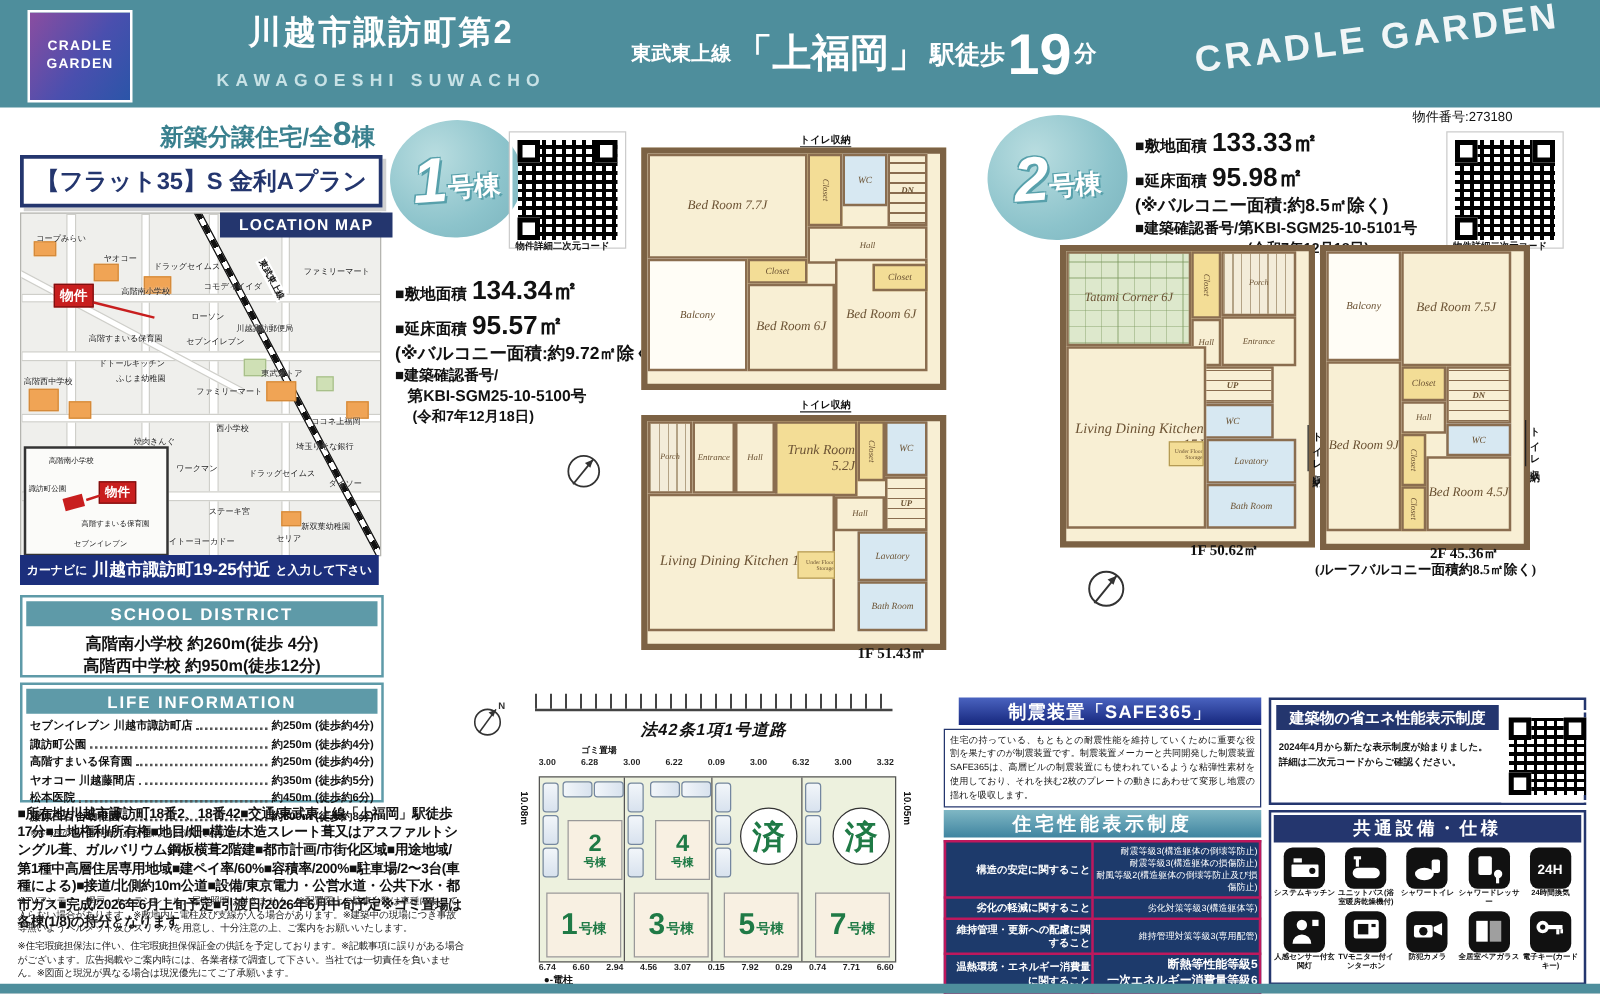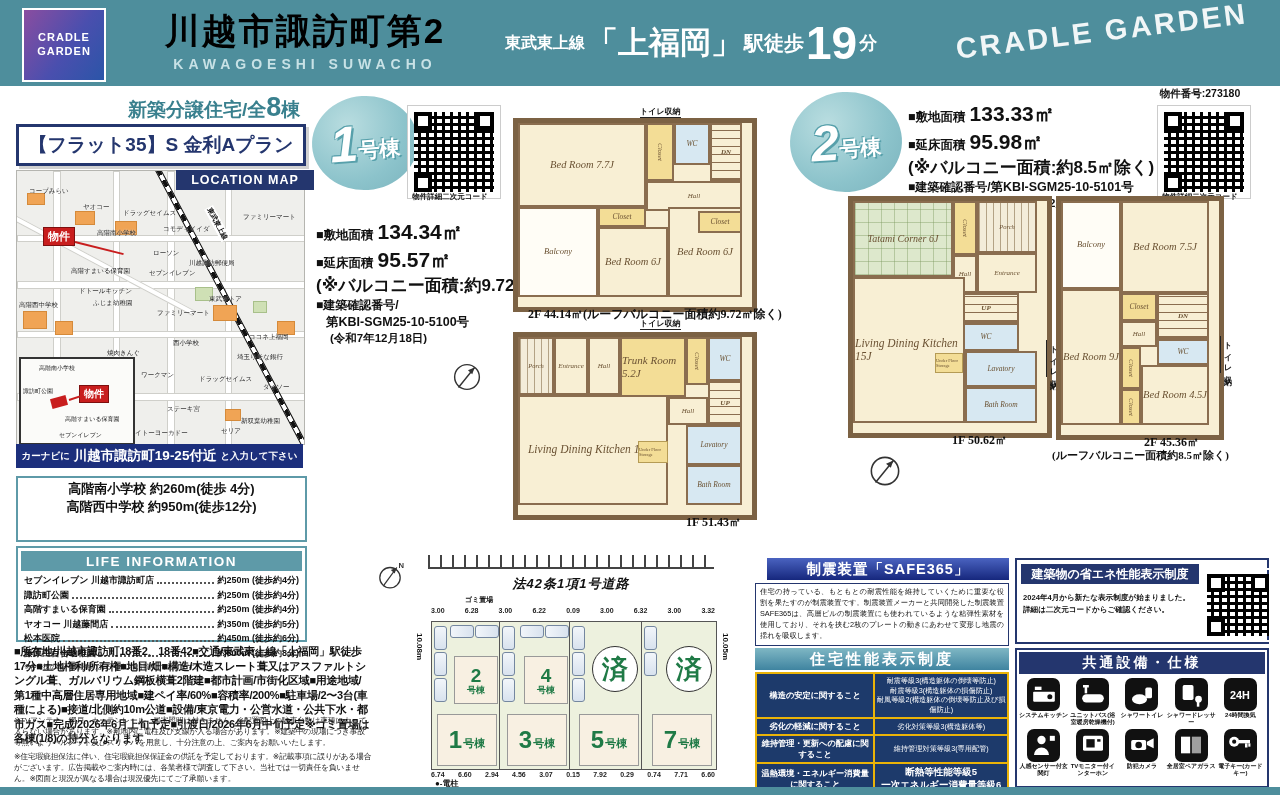--- a/index.html
+++ b/index.html
@@ -5,33 +5,33 @@
   html,body{margin:0;padding:0;background:#e8e8e8;}
   #canvas{position:relative;width:1280px;height:795px;background:#fff;overflow:hidden;
     font-family:"Liberation Sans","DejaVu Sans",sans-serif;color:#111;outline:1px solid #8a8a8a;margin:0 auto;}
 
   
   .header{position:absolute;left:0;top:0;width:1280px;height:86px;background:#4e8e9c;}
   .logo{position:absolute;left:22px;top:8px;width:80px;height:70px;border:2px solid #fff;
     background:linear-gradient(125deg,#8a4da0 0%,#4a4fae 55%,#2b55a8 100%);
     display:flex;flex-direction:column;align-items:center;justify-content:center;
     color:#fff;font-weight:bold;font-size:11px;letter-spacing:1px;line-height:1.25;}
-  .title{position:absolute;left:120px;top:8px;width:370px;text-align:center;color:#000000;
-    font-size:35px;font-weight:bold;letter-spacing:2px;white-space:nowrap;}
+  .title{position:absolute;left:120px;top:8px;width:370px;text-align:center;color:#ffffff;
+    font-size:26px;font-weight:bold;letter-spacing:2px;white-space:nowrap;}
   .subtitle{position:absolute;left:120px;top:56px;width:370px;text-align:center;color:#c8e2e6;
     font-size:14px;font-weight:bold;letter-spacing:5px;white-space:nowrap;}
   .station{position:absolute;left:505px;top:0;height:86px;display:flex;align-items:center;color:#fff;white-space:nowrap;}
   .st-rail{font-size:16px;font-weight:bold;}
   .st-name{font-size:31px;font-weight:bold;margin:0 2px;}
   .st-walk{font-size:20px;font-weight:bold;}
   .st-min{font-size:46px;font-weight:bold;line-height:1;margin:12px 2px;}
   .st-unit{font-size:18px;font-weight:bold;}
   .brand{position:absolute;left:955px;top:14px;width:310px;color:rgba(255,255,255,.92);
     font-size:29px;font-weight:bold;letter-spacing:3px;transform:rotate(-7deg);white-space:nowrap;}
-  .propno{position:absolute;left:1130px;top:87px;width:140px;text-align:center;font-size:10.5px;font-weight:bold;}
+  .propno{position:absolute;left:1130px;top:87px;width:140px;text-align:left;font-size:10.5px;font-weight:normal;}
 
   
   .saleline{position:absolute;left:128px;top:92px;font-weight:bold;color:#39808e;font-size:19px;white-space:nowrap;}
   .saleline .cnt{font-size:27px;}
   .flat35{position:absolute;left:16px;top:124px;width:284px;height:36px;border:3px solid #24366e;
     box-shadow:3px 3px 0 rgba(0,0,0,.18);display:flex;align-items:center;justify-content:center;
     font-size:19px;font-weight:bold;color:#24366e;background:#fff;white-space:nowrap;}
 
   .mapbox{position:absolute;left:16px;top:170px;width:287px;height:273px;background:#efefec;border:1px solid #b5b5b0;overflow:hidden;}
   .maptag{position:absolute;left:176px;top:170px;width:138px;height:20px;background:#24366e;color:#fff;
@@ -75,26 +75,26 @@
     text-shadow:1.5px 1.5px 0 #57a0ab,-1px -1px 0 #57a0ab;}
   .qr{position:absolute;width:80px;height:80px;background:#fff;border:2px solid #fff;outline:1px solid #ccc;
     background-image:repeating-linear-gradient(0deg,#000 0 3px,transparent 3px 7px),repeating-linear-gradient(90deg,#000 0 3px,transparent 3px 8px);
     background-clip:content-box;padding:4px;}
   .qr i{position:absolute;width:18px;height:18px;border:4px solid #000;background:#fff;box-sizing:border-box;}
   .qr i:nth-child(1){left:4px;top:4px;} .qr i:nth-child(2){right:4px;top:4px;} .qr i:nth-child(3){left:4px;bottom:4px;}
   .qrlbl{position:absolute;width:100px;text-align:center;font-size:7.5px;font-weight:bold;}
   .spec{position:absolute;font-weight:bold;white-space:nowrap;}
   .spec .row{display:flex;align-items:baseline;}
   .spec .lab{font-size:12.5px;} .spec .val{font-size:21px;margin-left:4px;}
-  .spec .n3{font-size:17px;} .spec .n4{font-size:12px;} .spec .n5{font-size:12.5px;} .spec .n6{font-size:11.5px;margin-left:14px;}
+  .spec .n3{font-size:14px;} .spec .n4{font-size:12px;} .spec .n5{font-size:12.5px;} .spec .n6{font-size:11.5px;margin-left:14px;}
 
   
   .plan{position:absolute;border:5px solid #7c6244;background:#f8efd4;}
   .rm{position:absolute;border:2px solid #8a6d4f;background:#f8efd4;display:flex;align-items:center;justify-content:center;
-    text-align:left;font-family:"Liberation Serif","DejaVu Serif",serif;font-style:italic;color:#6b5233;
+    text-align:right;font-family:"Liberation Serif","DejaVu Serif",serif;font-style:italic;color:#6b5233;
     font-size:9px;line-height:1.15;overflow:hidden;box-sizing:border-box;}
   .rm.big{font-size:10.5px;} .rm.small{font-size:7px;} .rm.ldk{font-size:11.5px;}
   .rm.closet{background:#f3dd96;font-size:7.5px;}
   .rm.closetv{background:#f3dd96;font-size:7px;writing-mode:vertical-rl;}
   .rm.trunk{background:#f3dd96;font-size:11px;}
   .rm.wc{background:#d7e8f2;font-size:7.5px;}
   .rm.balcony{background:#fffdf6;font-size:8.5px;}
   .rm.tatami{background:#dde8cc;font-size:10px;
     background-image:repeating-linear-gradient(0deg,rgba(120,150,90,.4) 0 1px,transparent 1px 13px),repeating-linear-gradient(90deg,rgba(120,150,90,.4) 0 1px,transparent 1px 13px);}
   .rm.stairs{background-image:repeating-linear-gradient(0deg,#8a6d4f 0 1px,#f8efd4 1px 8px);font-size:7px;font-weight:bold;}
@@ -126,21 +126,21 @@
   .sp-legend{position:absolute;left:62px;top:225px;font-size:8px;font-weight:bold;}
 
   
   .panel{position:absolute;width:254px;background:#fff;}
   .ph-blue{height:22px;background:linear-gradient(180deg,#4a63c0,#16277d);color:#fff;font-weight:bold;font-size:14.5px;
     display:flex;align-items:center;justify-content:center;letter-spacing:1px;margin-left:12px;}
   .ph-teal{height:22px;background:linear-gradient(180deg,#7fb7c4,#3f84a0);color:#fff;font-weight:bold;font-size:15px;
     display:flex;align-items:center;justify-content:center;letter-spacing:3px;}
   .safe-body{margin-top:3px;border:1.5px solid #24366e;padding:3px 4px;font-size:7.3px;line-height:1.5;text-align:justify;}
   table.perf{margin-top:2px;width:100%;border-collapse:collapse;background:#1d3a6b;}
-  table.perf td{border:2px solid #eab308;color:#fff;text-align:center;padding:2px 1px;}
+  table.perf td{border:2px solid #be185d;color:#fff;text-align:right;padding:2px 1px;}
   td.pl{width:47%;font-size:8.2px;font-weight:bold;}
   td.pv{font-size:7.2px;white-space:pre-line;line-height:1.35;}
   td.pv.bigv{font-size:9.5px;font-weight:bold;}
   .navy-panel{border:2px solid #24366e;box-sizing:border-box;}
   .energy-head{position:absolute;left:4px;top:4px;width:178px;height:20px;background:#24366e;color:#fff;
     font-size:12px;font-weight:bold;display:flex;align-items:center;justify-content:center;white-space:nowrap;}
   .energy-body{position:absolute;left:6px;top:32px;width:176px;font-size:7.6px;font-weight:bold;line-height:1.6;white-space:pre-line;}
   .equip-head{margin:2px;height:22px;background:#24366e;color:#fff;font-weight:bold;font-size:14px;
     letter-spacing:3px;display:flex;align-items:center;justify-content:center;}
   .equip-grid{display:grid;grid-template-columns:repeat(5,1fr);row-gap:3px;padding:2px 2px 0;}
@@ -245,20 +245,21 @@
   </div>
   <div class="maptag">LOCATION MAP</div>
 
   <div class="navibar">
     <span class="s">カーナビに</span>
     <span class="b">川越市諏訪町19-25付近</span>
     <span class="s">と入力して下さい</span>
   </div>
 
   <div class="infobox" style="top:476px;height:62px">
+    <div class="infohead">SCHOOL DISTRICT</div>
     <div class="school-items">
       <div>高階南小学校 約260m(徒歩 4分)</div>
       <div>高階西中学校 約950m(徒歩12分)</div>
     </div>
   </div>
 
   <div class="infobox" style="top:546px;height:92px">
     <div class="infohead">LIFE INFORMATION</div>
     <div class="liferow">
         <span>セブンイレブン 川越市諏訪町店</span>
@@ -349,21 +350,20 @@
       <div class="rm big" style="left: 80px; top: 104px; width: 70px; height: 70px;">
         <span>Bed Room 6J</span>
       </div>
       <div class="rm big" style="left: 150px; top: 84px; width: 74px; height: 90px;">
         <span>Bed Room 6J</span>
       </div>
       <div class="rm closet" style="left: 180px; top: 88px; width: 44px; height: 22px;">
         <span>Closet</span>
       </div>
   </div>
-  <div class="plancap" style="left:528px;top:306px">2F 44.14㎡(ルーフバルコニー面積約9.72㎡除く)</div>
 
   <div class="toilab" style="left:640px;top:318px">トイレ収納</div>
   <div class="plan" style="left:513px;top:332px;width:234px;height:178px">
     <div class="rm stairsL" style="left: 0px; top: 0px; width: 36px; height: 58px;">
         <span>Porch</span>
       </div>
       <div class="rm small" style="left: 36px; top: 0px; width: 34px; height: 58px;">
         <span>Entrance</span>
       </div>
       <div class="rm small" style="left: 70px; top: 0px; width: 32px; height: 58px;">

